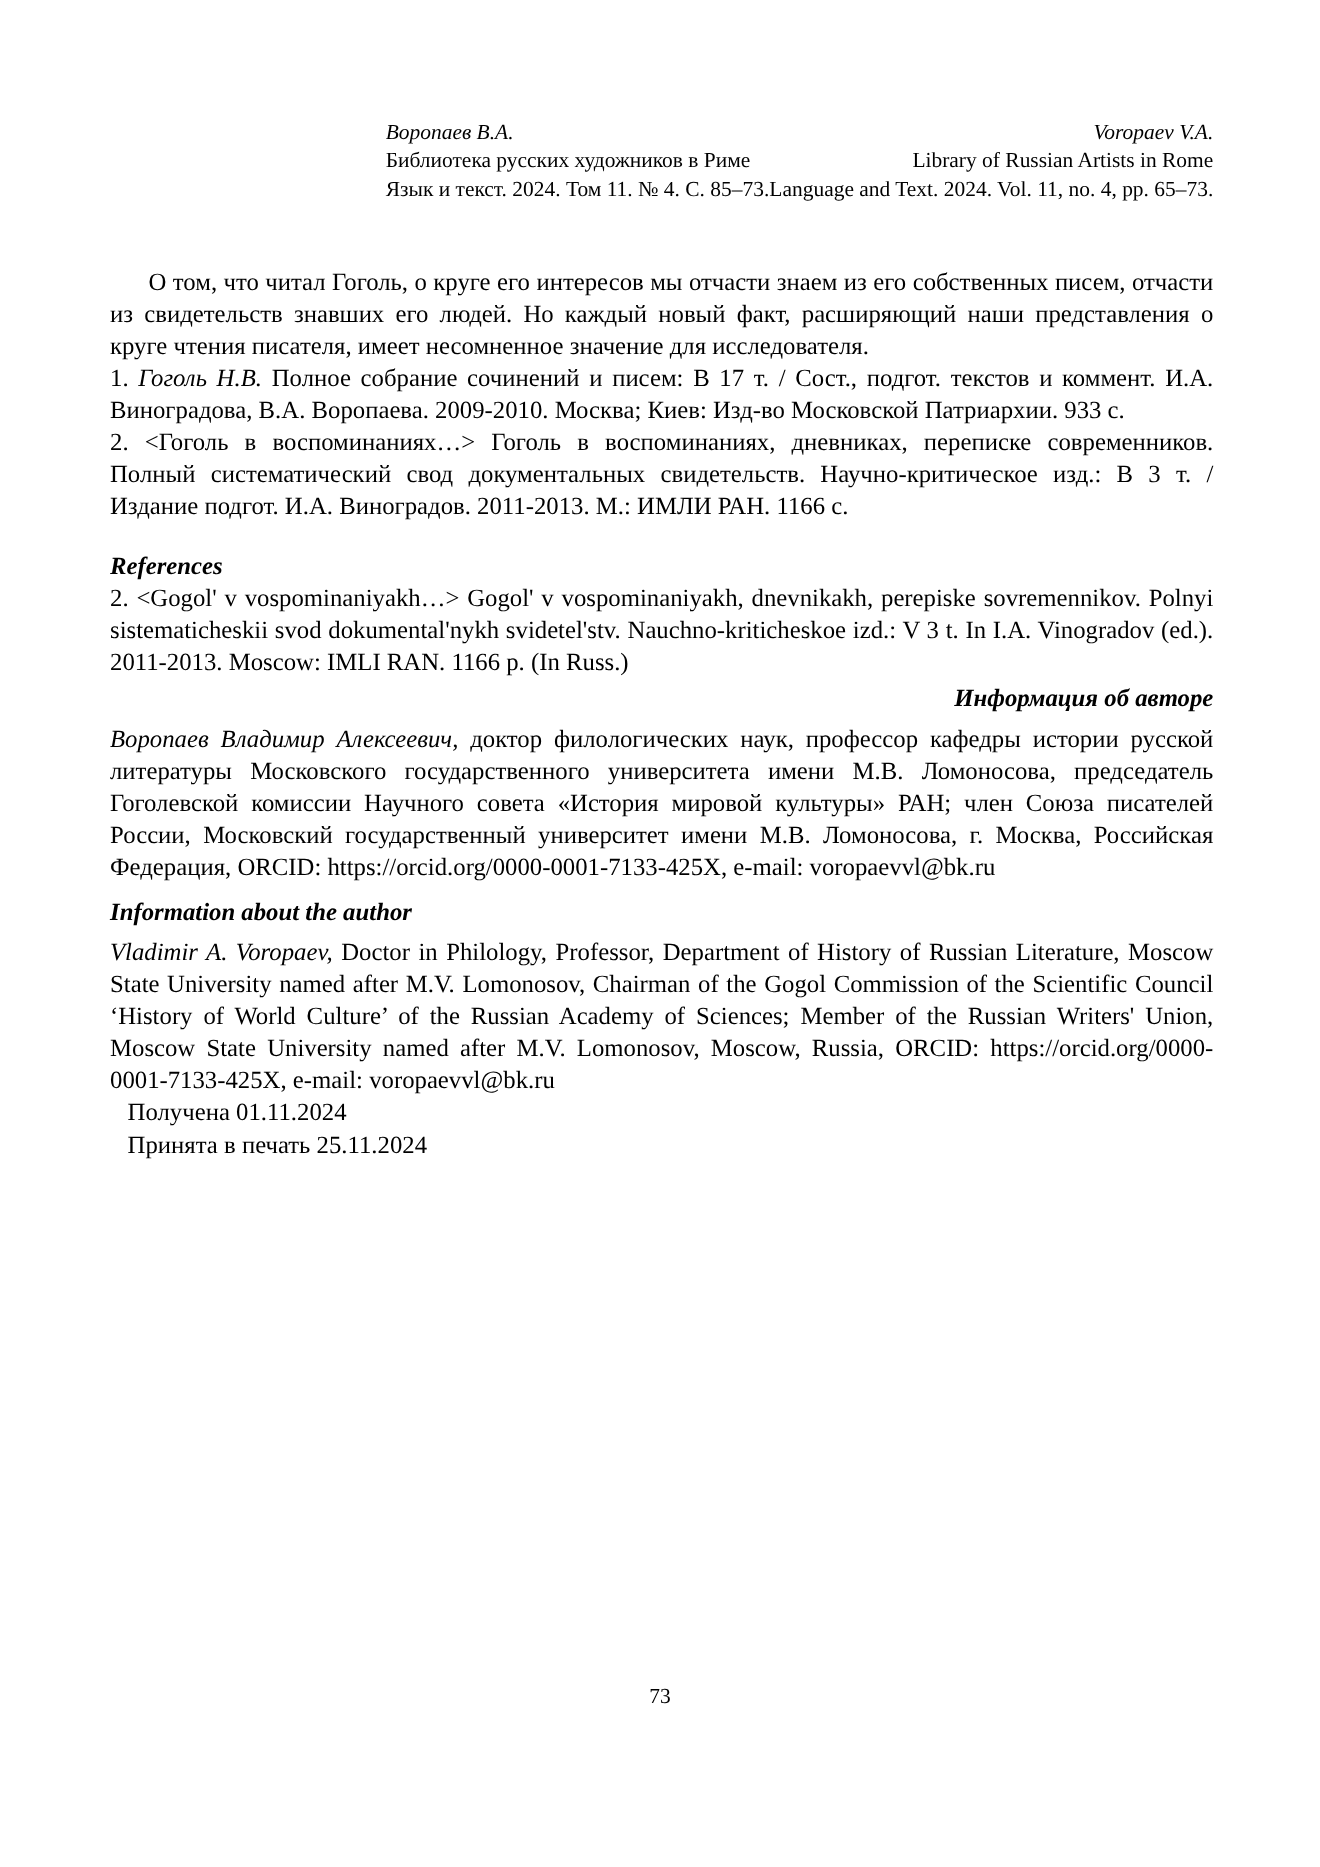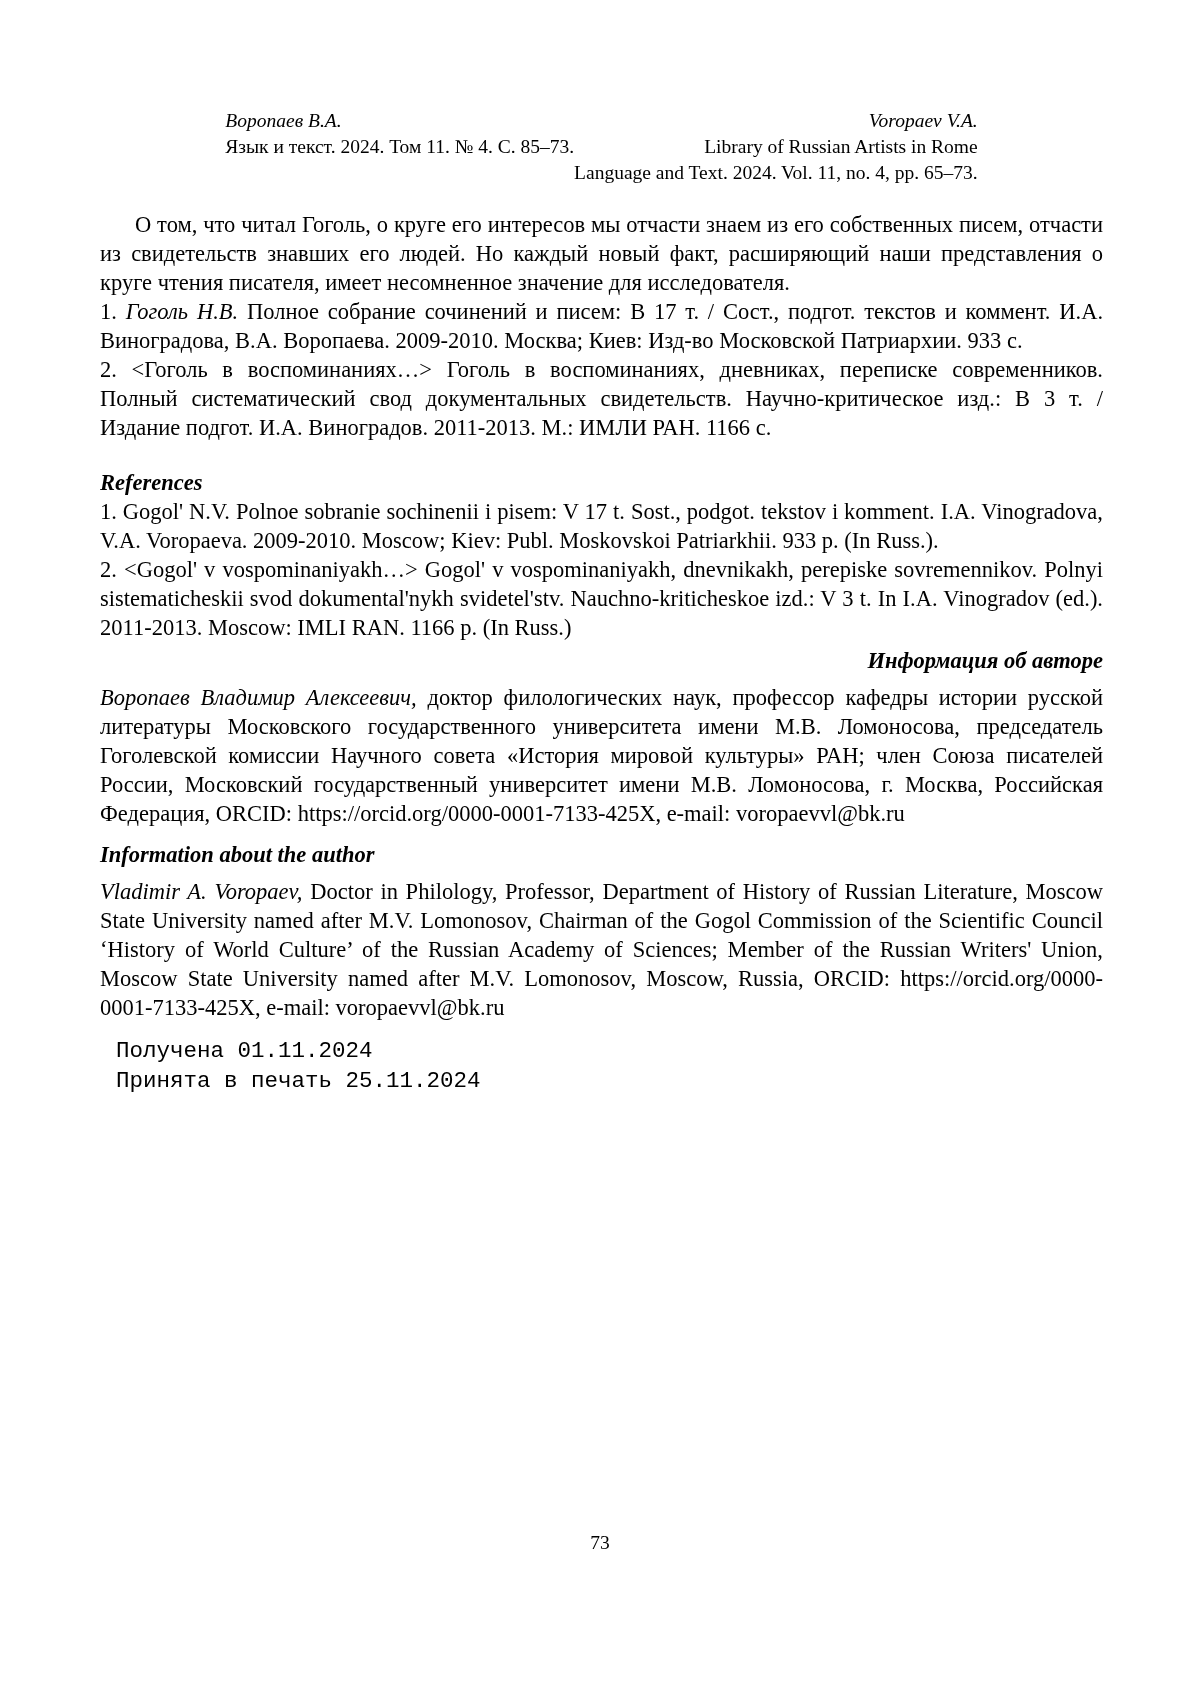--- a/index.html
+++ b/index.html
@@ -12,24 +12,24 @@
     background: #ffffff;
     color: #000000;
     font-family: "Liberation Serif", "DejaVu Serif", serif;
     font-size: 22.5px;
     line-height: 29px;
     padding: 108px 97px 0 100px;
     overflow: hidden;
   }
   .page-header {
     display: flex;
-    justify-content: center;
+    justify-content: flex-end;
     font-size: 19.5px;
     line-height: 26px;
-    margin-bottom: 24px;
+    margin-bottom: 56px;
   }
   .header-col.right { text-align: right; }
   .hl-italic { font-style: italic; }
   .intro {
     text-align: justify;
     text-indent: 35px;
   }
   .sec {
     font-weight: bold;
     font-style: italic;
@@ -37,23 +37,21 @@
     line-height: 29px;
   }
   .sec-lit  { margin-top: 15px; }
   .sec-refs { margin-top: 26px; }
   .sec-info-ru { margin-top: 4px;  margin-bottom: 8px; text-align: right; }
   .sec-info-en { margin-top: 12px; margin-bottom: 8px; }
   .ref, .about { text-align: justify; }
   .lead-italic { font-style: italic; }
   .dates {
     display: flex;
-    margin-top: 14px;
     line-height: 30px;
-    font-family: Liberation Mono, monospace;
   }
   .dates-col-left {
     width: 548px;
     padding-left: 16px;
   }
   .page-footer {
     position: absolute;
     top: 1531px;
     left: 0;
     width: 100%;
@@ -63,36 +61,36 @@
   }
 </style>
 </head>
 <body>
 
 <div class="page">
 
   <header class="page-header">
     <div class="header-col left">
       <div class="hl-italic">Воропаев В.А.</div>
+      <div>Библиотека русских художников в Риме</div>
       <div>Язык и текст. 2024. Том 11. № 4. С. 85–73.</div>
     </div>
     <div class="header-col right">
       <div class="hl-italic">Voropaev V.A.</div>
       <div>Library of Russian Artists in Rome</div>
       <div>Language and Text. 2024. Vol. 11, no. 4, pp. 65–73.</div>
     </div>
   </header>
 
   <p class="intro">О том, что читал Гоголь, о круге его интересов мы отчасти знаем из его собственных писем, отчасти из свидетельств знавших его людей. Но каждый новый факт, расширяющий наши представления о круге чтения писателя, имеет несомненное значение для исследователя.</p>
 
   <p class="ref"><span>1. </span><span class="lead-italic">Гоголь Н.В.</span><span> Полное собрание сочинений и писем: В 17 т. / Сост., подгот. текстов и коммент. И.А. Виноградова, В.А. Воропаева. 2009-2010. Москва; Киев: Изд-во Московской Патриархии. 933 с.</span></p>
   <p class="ref">2. &lt;Гоголь в воспоминаниях…&gt; Гоголь в воспоминаниях, дневниках, переписке современников. Полный систематический свод документальных свидетельств. Научно-критическое изд.: В 3 т. / Издание подгот. И.А. Виноградов. 2011-2013. М.: ИМЛИ РАН. 1166 с.</p>
 
   <h2 class="sec sec-refs">References</h2>
-  <p class="ref">1. Gogol' N.V. Polnoe sobranie sochinenii i pisem: V 17 t. Sost., podgot. tekstov i komment. I.A. Vinogradova, V.A. Voropaeva. 2009-2010. Moscow; Kiev: Publ. Moskovskoi Patriarkhii. 933 p. (In Russ.).</p>
   <p class="ref">2. &lt;Gogol' v vospominaniyakh…&gt; Gogol' v vospominaniyakh, dnevnikakh, perepiske sovremennikov. Polnyi sistematicheskii svod dokumental'nykh svidetel'stv. Nauchno-kriticheskoe izd.: V 3 t. In I.A. Vinogradov (ed.). 2011-2013. Moscow: IMLI RAN. 1166 p. (In Russ.)</p>
 
   <h2 class="sec sec-info-ru">Информация об авторе</h2>
   <p class="about"><span class="lead-italic">Воропаев Владимир Алексеевич,</span><span> доктор филологических наук, профессор кафедры истории русской литературы Московского государственного университета имени М.В. Ломоносова, председатель Гоголевской комиссии Научного совета «История мировой культуры» РАН; член Союза писателей России, Московский государственный университет имени М.В. Ломоносова, г. Москва, Российская Федерация, ORCID: https://orcid.org/0000-0001-7133-425X, e-mail: voropaevvl@bk.ru</span></p>
 
   <h2 class="sec sec-info-en">Information about the author</h2>
   <p class="about"><span class="lead-italic">Vladimir A. Voropaev,</span><span> Doctor in Philology, Professor, Department of History of Russian Literature, Moscow State University named after M.V. Lomonosov, Chairman of the Gogol Commission of the Scientific Council ‘History of World Culture’ of the Russian Academy of Sciences; Member of the Russian Writers' Union, Moscow State University named after M.V. Lomonosov, Moscow, Russia, ORCID: https://orcid.org/0000-0001-7133-425X, e-mail: voropaevvl@bk.ru</span></p>
 
   <div class="dates">
     <div class="dates-col-left">

